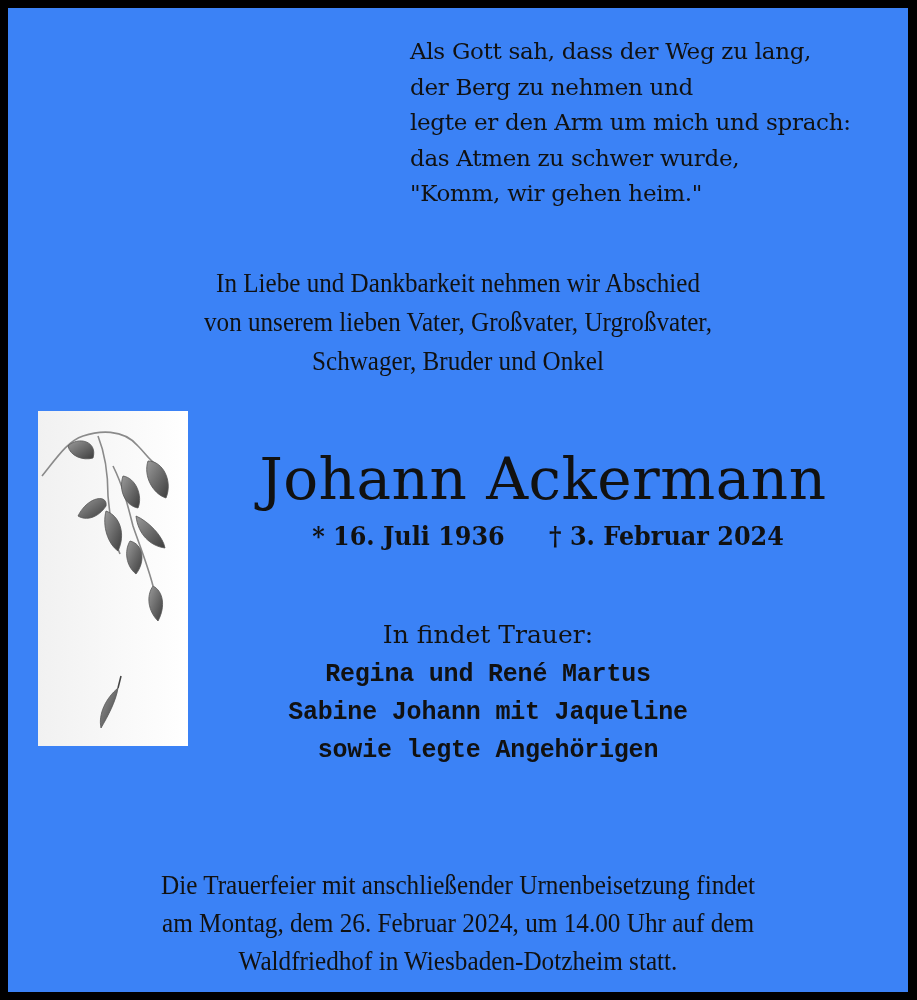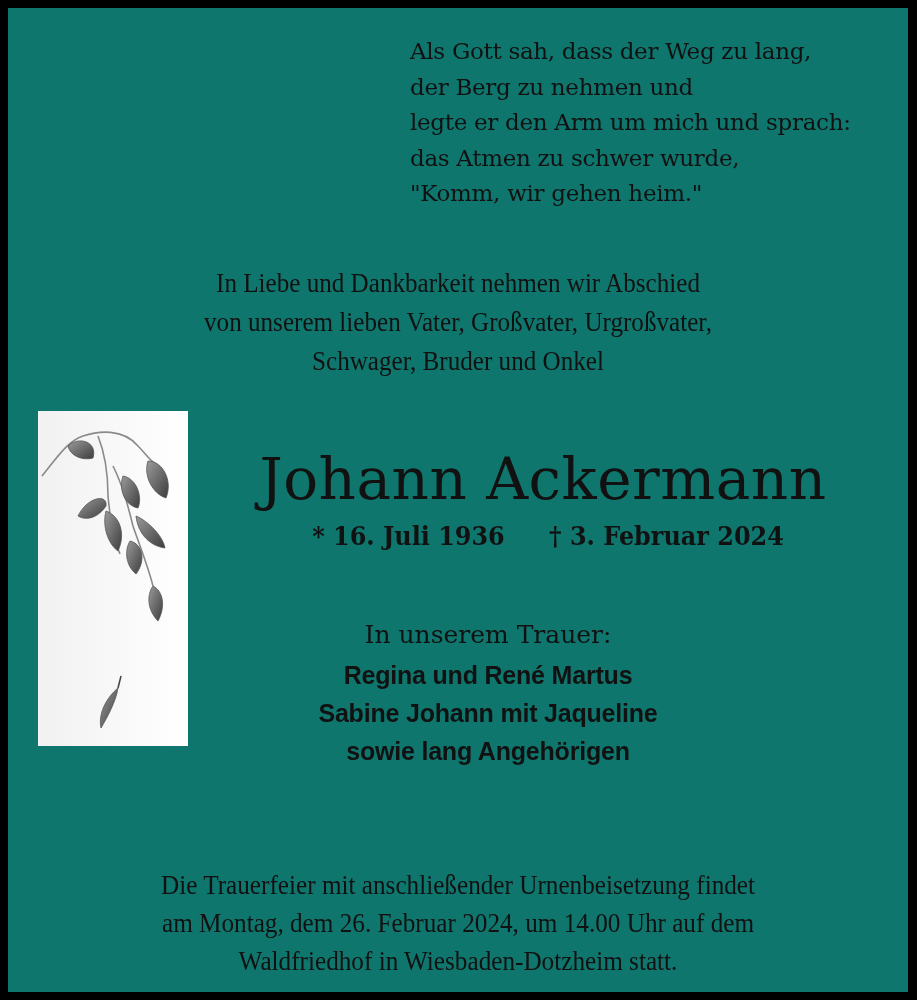--- a/index.html
+++ b/index.html
@@ -1,19 +1,19 @@
 <!DOCTYPE html>
 <html><head>
   <meta charset="utf-8">
   <style>
     html, body { margin: 0; padding: 0; background: #000; }
     body { width: 917px; height: 1000px; position: relative; overflow: hidden; }
     .frame {
       position: absolute; left: 8px; top: 8px; width: 900px; height: 984px;
-      background: #0f766e; box-sizing: border-box;
+      background: #3b82f6; box-sizing: border-box;
     }
     .serif { font-family: "DejaVu Serif", "Liberation Serif", serif; color: #111; }
     .condensed { font-family: "Liberation Serif", "DejaVu Serif", serif; color: #111; }
     .poem {
       position: absolute; left: 402px; top: 26px;
       font-size: 23px; line-height: 35.5px; letter-spacing: -0.3px;
     }
     .poem div { white-space: nowrap; }
     .intro {
       position: absolute; left: 0; width: 900px; top: 256px;
@@ -32,21 +32,21 @@
       transform: scaleX(0.92); transform-origin: 330px 0;
     }
     .dates .gap { display: inline-block; width: 30px; }
     .mourn-label {
       position: absolute; left: 180px; width: 600px; top: 608px;
       text-align: center; font-size: 25px; line-height: 38px;
     }
     .mourners {
       position: absolute; left: 180px; width: 600px; top: 648px;
       text-align: center; font-size: 25px; font-weight: bold; line-height: 38px;
-      font-family: Liberation Sans, sans-serif; color: #111;
+      font-family: Liberation Mono, monospace; color: #111;
       letter-spacing: -0.2px;
     }
     .service {
       position: absolute; left: 0; width: 900px; top: 858px;
       text-align: center; font-size: 28px; line-height: 38px;
       transform: scaleX(0.9); transform-origin: 450px 0;
     }
   </style>
 </head>
 <body>
@@ -101,26 +101,26 @@
   <div class="name serif">Johann Ackermann</div>
 
   <div class="dates serif">
     <span>*</span>
     <span>16. Juli 1936</span>
     <span class="gap"></span>
     <span>†</span>
     <span>3. Februar 2024</span>
   </div>
 
-  <div class="mourn-label serif">In unserem Trauer:</div>
+  <div class="mourn-label serif">In findet Trauer:</div>
 
   <div class="mourners">
     <div>Regina und René Martus</div>
     <div>Sabine Johann mit Jaqueline</div>
-    <div>sowie lang Angehörigen</div>
+    <div>sowie legte Angehörigen</div>
   </div>
 
   <div class="service condensed">
     <div>Die Trauerfeier mit anschließender Urnenbeisetzung findet</div>
     <div>am Montag, dem 26. Februar 2024, um 14.00 Uhr auf dem</div>
     <div>Waldfriedhof in Wiesbaden-Dotzheim statt.</div>
   </div>
 
 </div>
 

